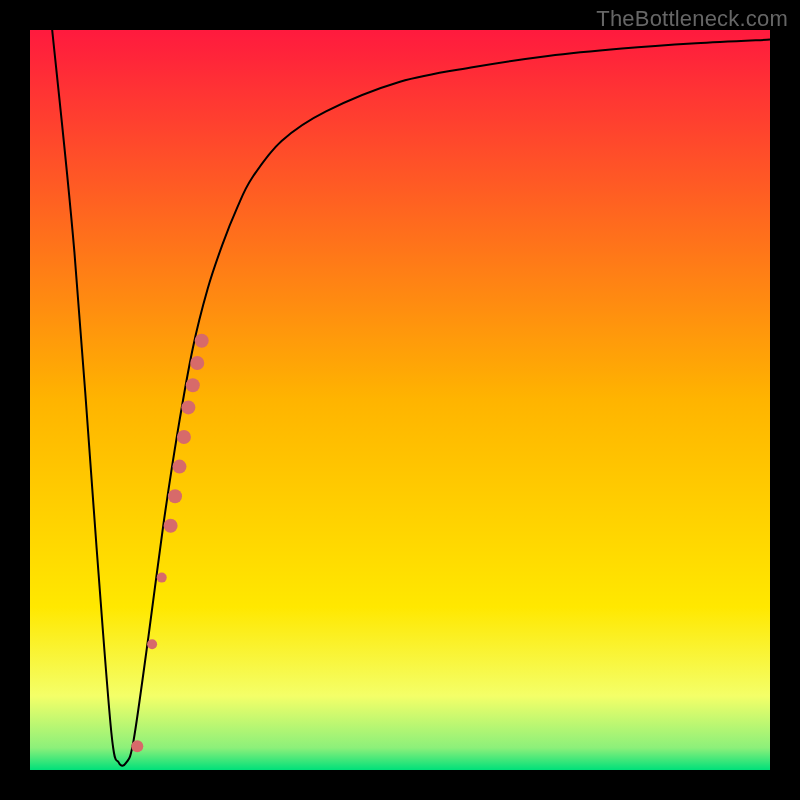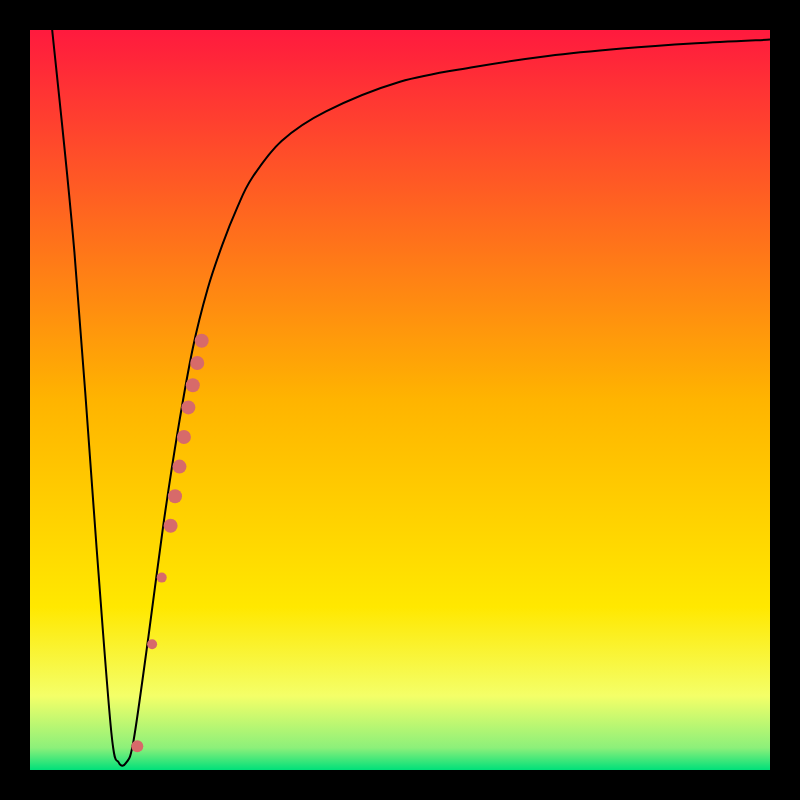--- a/index.html
+++ b/index.html
@@ -34,20 +34,21 @@
     font-weight: 400;
     letter-spacing: 0.2px;
     user-select: none;
   }
   svg { display: block; }
 </style>
 </head>
 <body>
 
 <div class="frame">
+  <div class="watermark">TheBottleneck.com</div>
 
   <div class="plot-area">
     <svg id="chart-svg" width="740" height="740" viewBox="0 0 740 740" preserveAspectRatio="none">
       <defs>
         <linearGradient id="bg-grad" x1="0" y1="0" x2="0" y2="1">
             <stop offset="0%" stop-color="#ff1a3e"></stop>
             <stop offset="50%" stop-color="#ffb400"></stop>
             <stop offset="78%" stop-color="#ffe800"></stop>
             <stop offset="90%" stop-color="#f4ff68"></stop>
             <stop offset="97%" stop-color="#8cf07a"></stop>

